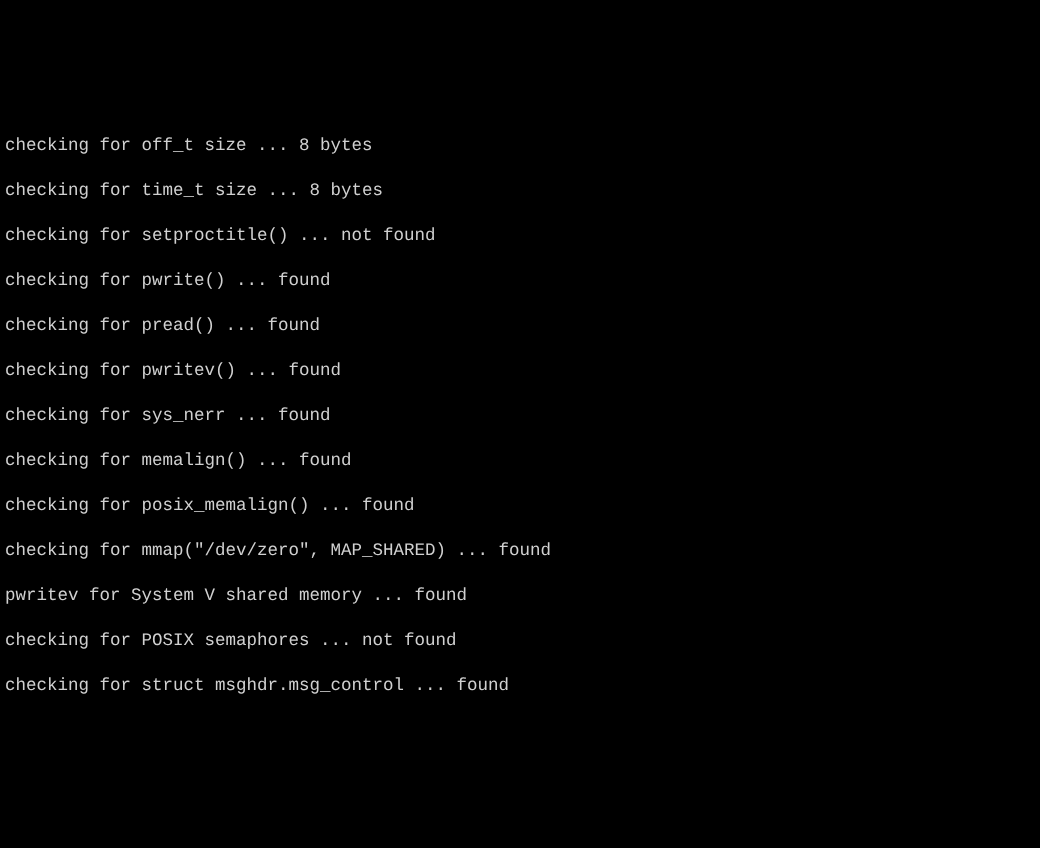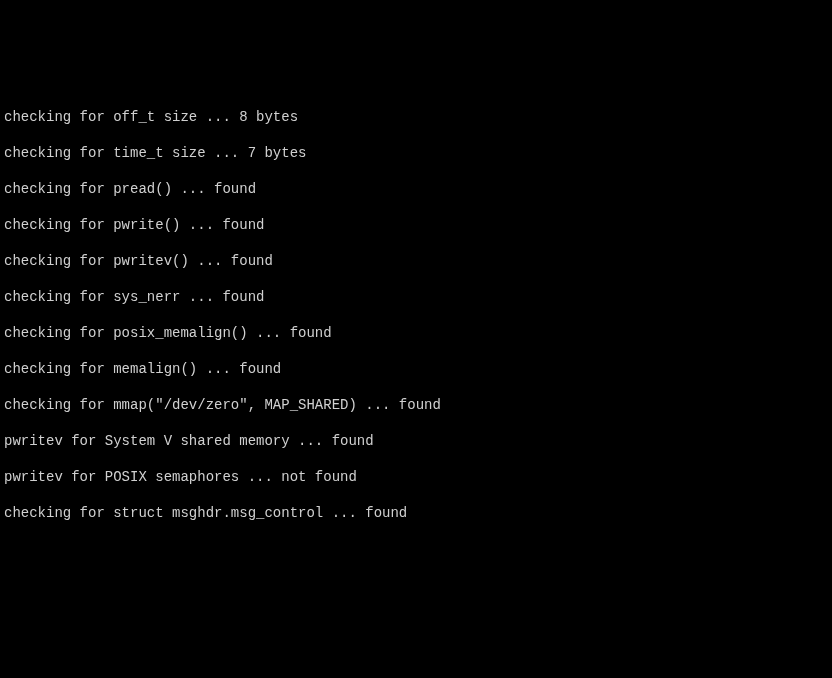--- a/index.html
+++ b/index.html
@@ -22,30 +22,31 @@
     height: 18px;
   }
 </style>
 </head>
 <body>
 
 
 
 <div class="term">
 <div class="line">checking for off_t size ... 8 bytes</div>
-<div class="line">checking for time_t size ... 7 bytes</div>
+<div class="line">checking for time_t size ... 8 bytes</div>
+<div class="line">checking for setproctitle() ... not found</div>
+<div class="line">checking for pwrite() ... found</div>
 <div class="line">checking for pread() ... found</div>
-<div class="line">checking for pwrite() ... found</div>
 <div class="line">checking for pwritev() ... found</div>
 <div class="line">checking for sys_nerr ... found</div>
+<div class="line">checking for memalign() ... found</div>
 <div class="line">checking for posix_memalign() ... found</div>
-<div class="line">checking for memalign() ... found</div>
 <div class="line">checking for mmap("/dev/zero", MAP_SHARED) ... found</div>
 <div class="line">pwritev for System V shared memory ... found</div>
-<div class="line">pwritev for POSIX semaphores ... not found</div>
+<div class="line">checking for POSIX semaphores ... not found</div>
 <div class="line">checking for struct msghdr.msg_control ... found</div>
 
 
 
 
 
 
 
 
 

